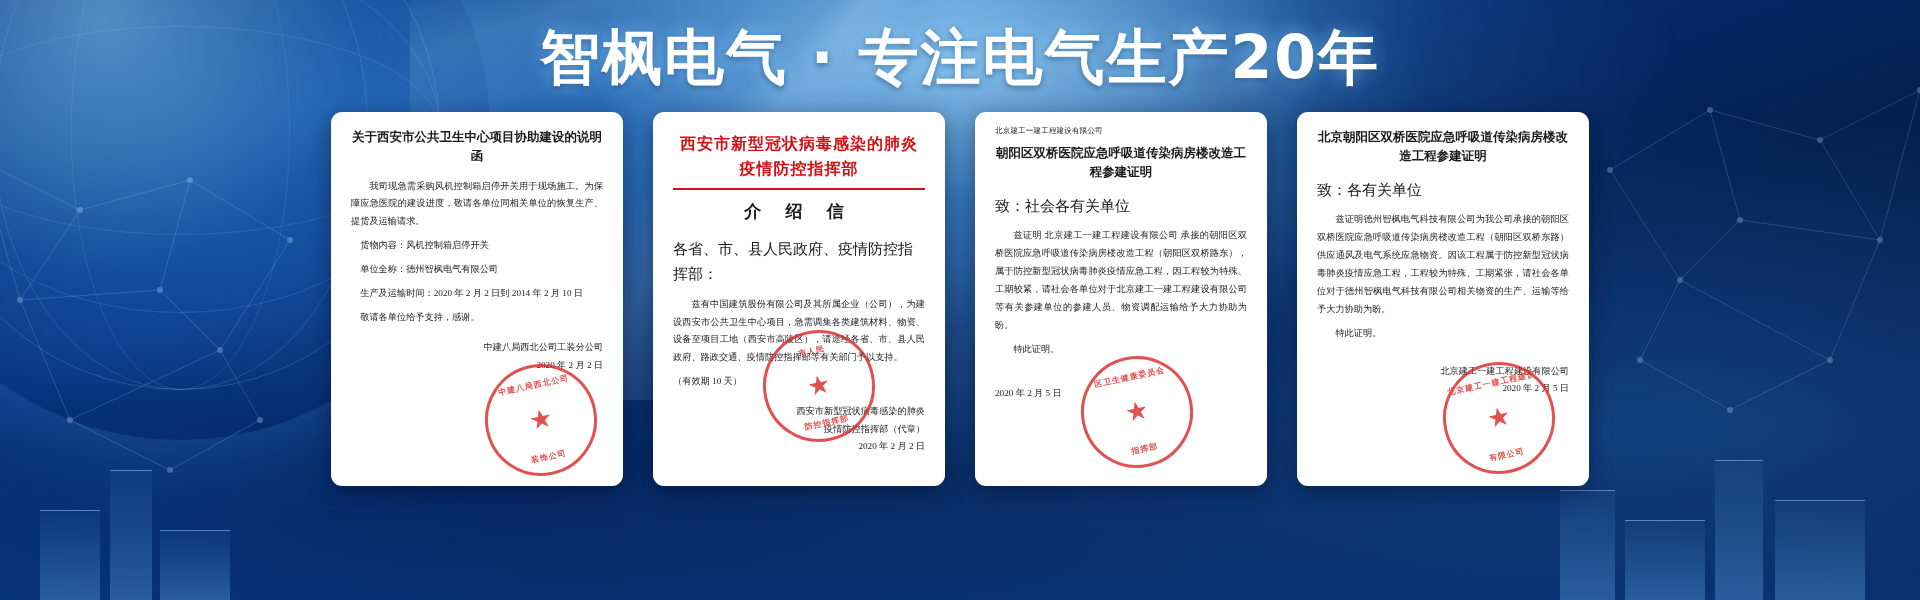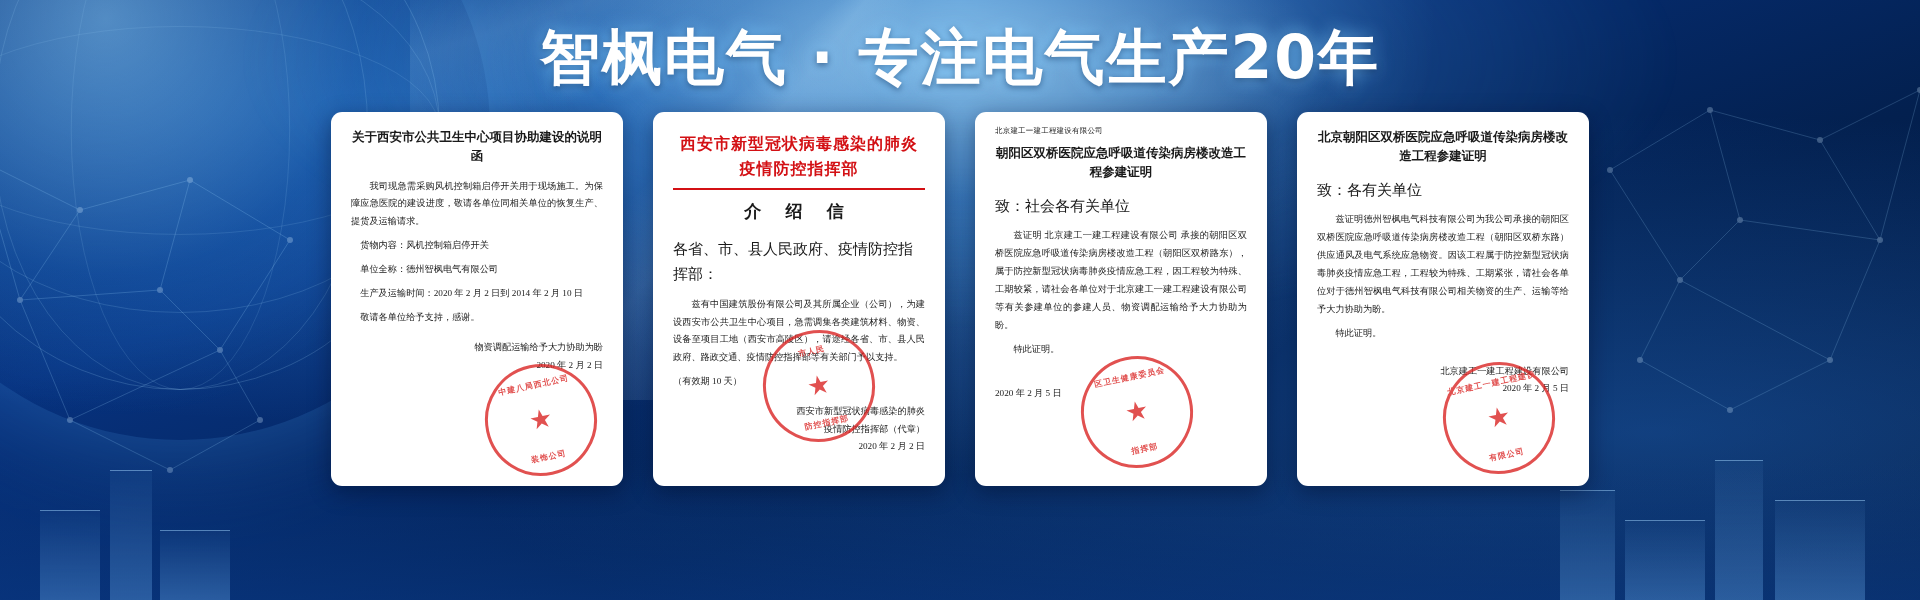--- a/index.html
+++ b/index.html
@@ -279,21 +279,21 @@
   <div class="docs">
 
     <div class="doc">
       <div class="title">关于西安市公共卫生中心项目协助建设的说明函</div>
       <p class="body">我司现急需采购风机控制箱启停开关用于现场施工。为保障应急医院的建设进度，敬请各单位同相关单位的恢复生产、提货及运输请求。</p>
       <p class="body noindent" style="text-indent:1em">货物内容：风机控制箱启停开关</p>
       <p class="body noindent" style="text-indent:1em">单位全称：德州智枫电气有限公司</p>
       <p class="body noindent" style="text-indent:1em">生产及运输时间：2020 年 2 月 2 日到 2014 年 2 月 10 日</p>
       <p class="body noindent" style="text-indent:1em">敬请各单位给予支持，感谢。</p>
       <div class="sign">
-        <div>物资调配运输给予大力协助为盼</div>
+        <div>中建八局西北公司工装分公司</div>
         <div>2020 年 2 月 2 日</div>
       </div>
       <div class="stamp s1">
         <div class="arc-top">中建八局西北公司</div>
         <div class="star">★</div>
         <div class="arc-bottom">装饰公司</div>
       </div>
     </div>
 
     <div class="doc">

